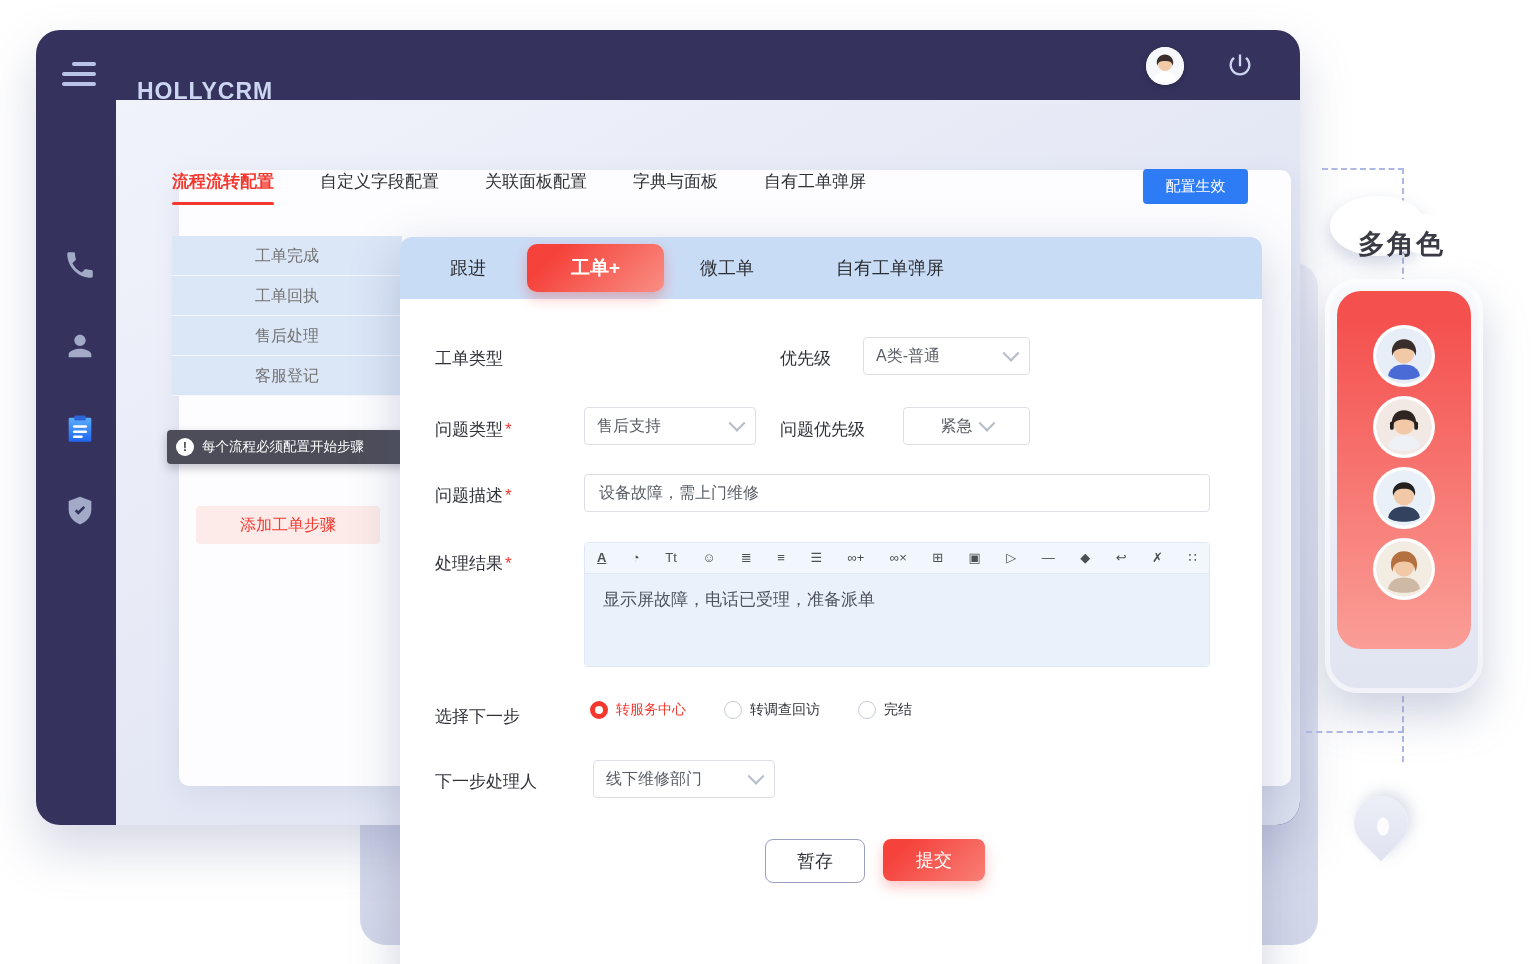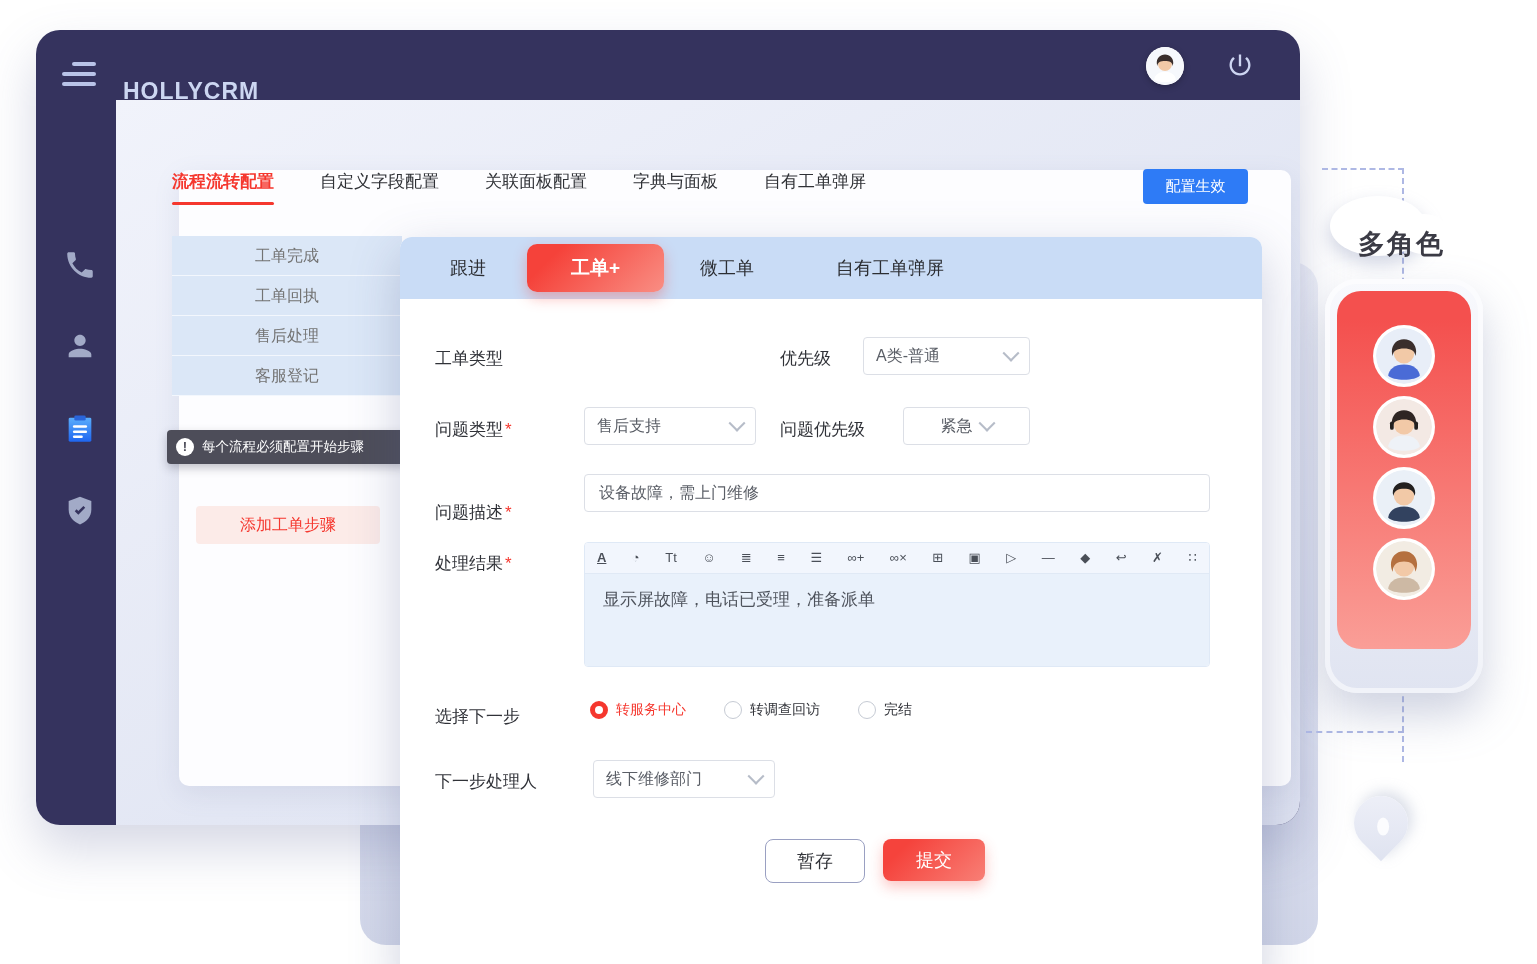--- a/index.html
+++ b/index.html
@@ -8,21 +8,21 @@
 
   
   .backdrop{position:absolute;left:360px;top:262px;width:958px;height:683px;border-radius:26px;
             background:linear-gradient(180deg,#eef0f8 0%,#dde1f0 65%,#d2d7e9 100%);}
 
   
   .window{position:absolute;left:36px;top:30px;width:1264px;height:795px;border-radius:24px;
           background:#35335e;box-shadow:0 24px 50px rgba(90,100,150,.25);}
   .win-content{position:absolute;left:80px;top:70px;right:0;bottom:0;border-radius:0 0 24px 0;
                background:linear-gradient(150deg,#f1f3fb 0%,#e3e7f4 55%,#dde1f0 100%);}
-  .brand{position:absolute;left:87px;top:48px;font-size:23px;font-weight:bold;color:#ccd6f1;letter-spacing:1px;}
+  .brand{position:absolute;left:101px;top:48px;font-size:23px;font-weight:bold;color:#ccd6f1;letter-spacing:1px;}
   .burger{position:absolute;left:26px;top:32px;width:34px;height:26px;cursor:pointer;}
   .burger i{position:absolute;height:4px;border-radius:2px;background:#b9c3e8;right:0;}
   .burger i:nth-child(1){top:0;width:24px;}
   .burger i:nth-child(2){top:10px;width:34px;}
   .burger i:nth-child(3){top:20px;width:34px;}
   .hdr-avatar{position:absolute;left:1110px;top:17px;width:38px;height:38px;border-radius:50%;
               background:#fff;overflow:hidden;box-shadow:0 2px 6px rgba(0,0,0,.25);}
   .power{position:absolute;left:1190px;top:21px;width:28px;height:28px;color:#cdd5f1;}
 
   
@@ -273,21 +273,21 @@
     <div class="sel" style="left:184px;top:170px;width:172px;">
       <span>售后支持</span>
       <i class="chev"></i>
     </div>
     <div class="f-label" style="left:380px;top:181px;"><span>问题优先级</span></div>
     <div class="sel" style="left:503px;top:170px;width:127px;justify-content:center;">
       <span>紧急</span>
       <i class="chev"></i>
     </div>
 
-    <div class="f-label" style="left:35px;top:264px;"><span>问题描述</span><span class="req">*</span></div>
+    <div class="f-label" style="left:35px;top:247px;"><span>问题描述</span><span class="req">*</span></div>
     <input class="txt-input" value="设备故障，需上门维修" style="">
 
     <div class="f-label" style="left:35px;top:315px;"><span>处理结果</span><span class="req">*</span></div>
     <div class="editor">
       <div class="rt-bar">
         <span class="rt-ico">A</span>
         <span class="rt-ico">◔</span>
         <span class="rt-ico">Tt</span>
         <span class="rt-ico">☺</span>
         <span class="rt-ico">≣</span>

